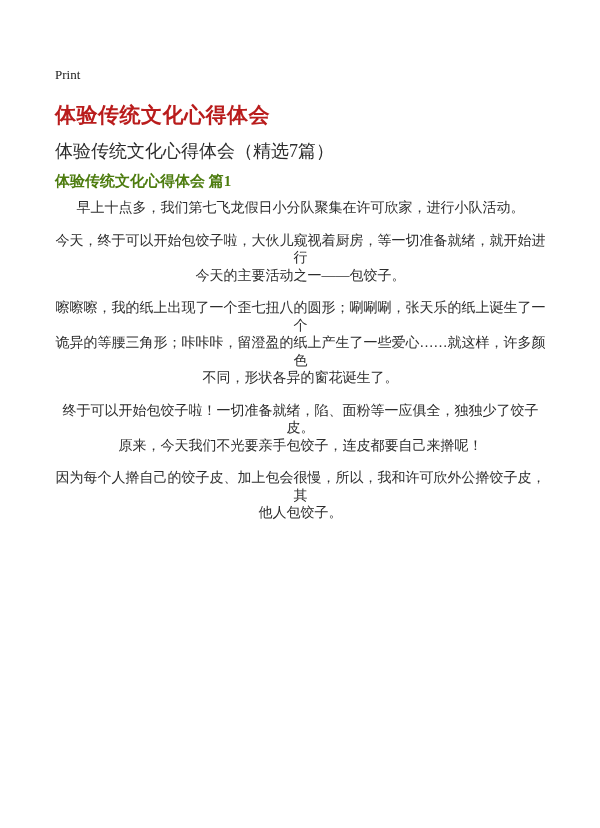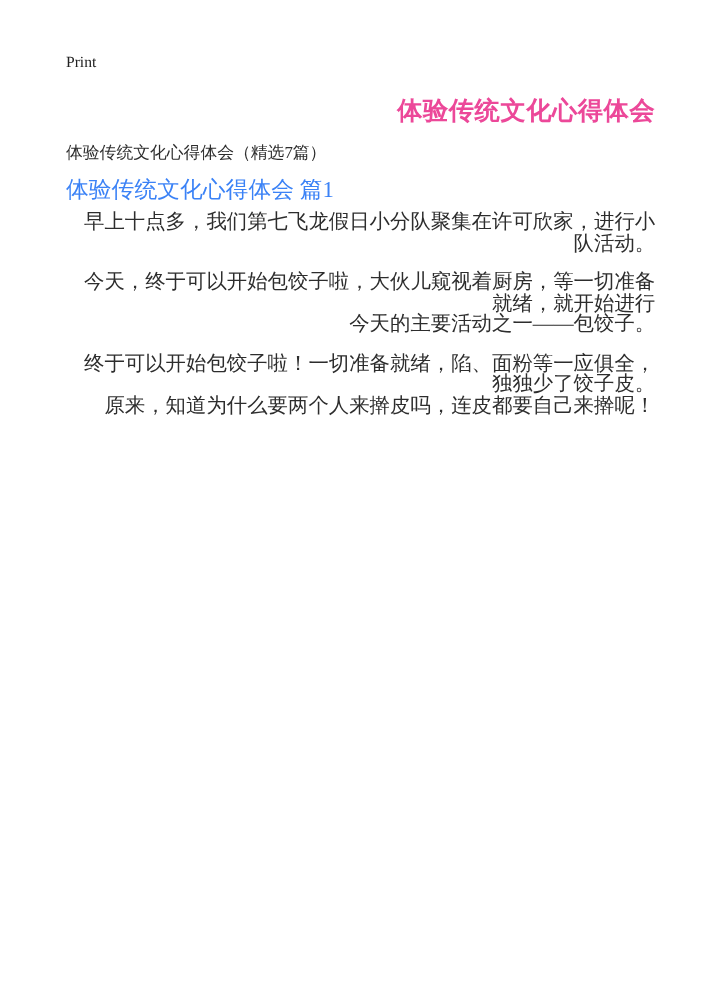--- a/index.html
+++ b/index.html
@@ -8,76 +8,81 @@
     height: 828px;
     background: #ffffff;
     font-family: "Liberation Serif", "DejaVu Serif", serif;
     color: #2d2d2d;
     overflow: hidden;
   }
   .page {
     box-sizing: border-box;
     width: 600px;
     height: 828px;
-    padding: 45px 54px 0 55px;
+    padding: 68px 54px 0 55px;
     background: #ffffff;
   }
   .print-link {
     font-size: 13px;
     line-height: 14px;
     height: 14px;
     margin: 0 0 23px 0;
     color: #222222;
     cursor: pointer;
   }
   h1.doc-title {
     font-size: 21px;
     line-height: 21px;
     height: 21px;
     margin: 0 0 17px 0;
-    text-align: right;
+    text-align: left;
     font-weight: bold;
-    color: #ec4899;
+    color: #b91c1c;
     letter-spacing: 0.5px;
   }
   p.doc-subtitle {
-    font-size: 14px;
+    font-size: 18px;
     line-height: 17px;
     height: 17px;
     margin: 0 0 13px 0;
     color: #2d2d2d;
   }
   h2.sec-heading {
-    font-size: 19px;
+    font-size: 15px;
     line-height: 17px;
     height: 17px;
     margin: 0 0 9px 0;
-    font-weight: normal;
-    color: #3b82f6;
+    font-weight: bold;
+    color: #4d7c0f;
   }
   p.body-p {
-    font-size: 17px;
+    font-size: 14px;
     line-height: 17.5px;
     margin: 0 0 15px 0;
     white-space: pre-line;
     color: #2d2d2d;
-    text-align: right;
+    text-align: center;
   }
 </style>
 </head>
 <body>
 
 <div class="page">
   <div class="print-link">Print</div>
 
   <h1 class="doc-title">体验传统文化心得体会</h1>
 
   <p class="doc-subtitle">体验传统文化心得体会（精选7篇）</p>
 
   <h2 class="sec-heading sec-1">体验传统文化心得体会 篇1</h2>
 
   <p class="body-p">早上十点多，我们第七飞龙假日小分队聚集在许可欣家，进行小队活动。</p>
   <p class="body-p">今天，终于可以开始包饺子啦，大伙儿窥视着厨房，等一切准备就绪，就开始进行
 今天的主要活动之一——包饺子。</p>
+  <p class="body-p">嚓嚓嚓，我的纸上出现了一个歪七扭八的圆形；唰唰唰，张天乐的纸上诞生了一个
+诡异的等腰三角形；咔咔咔，留澄盈的纸上产生了一些爱心……就这样，许多颜色
+不同，形状各异的窗花诞生了。</p>
   <p class="body-p">终于可以开始包饺子啦！一切准备就绪，陷、面粉等一应俱全，独独少了饺子皮。
-原来，知道为什么要两个人来擀皮吗，连皮都要自己来擀呢！</p>
+原来，今天我们不光要亲手包饺子，连皮都要自己来擀呢！</p>
+  <p class="body-p">因为每个人擀自己的饺子皮、加上包会很慢，所以，我和许可欣外公擀饺子皮，其
+他人包饺子。</p>
 
 </div>
 
 </body></html>

